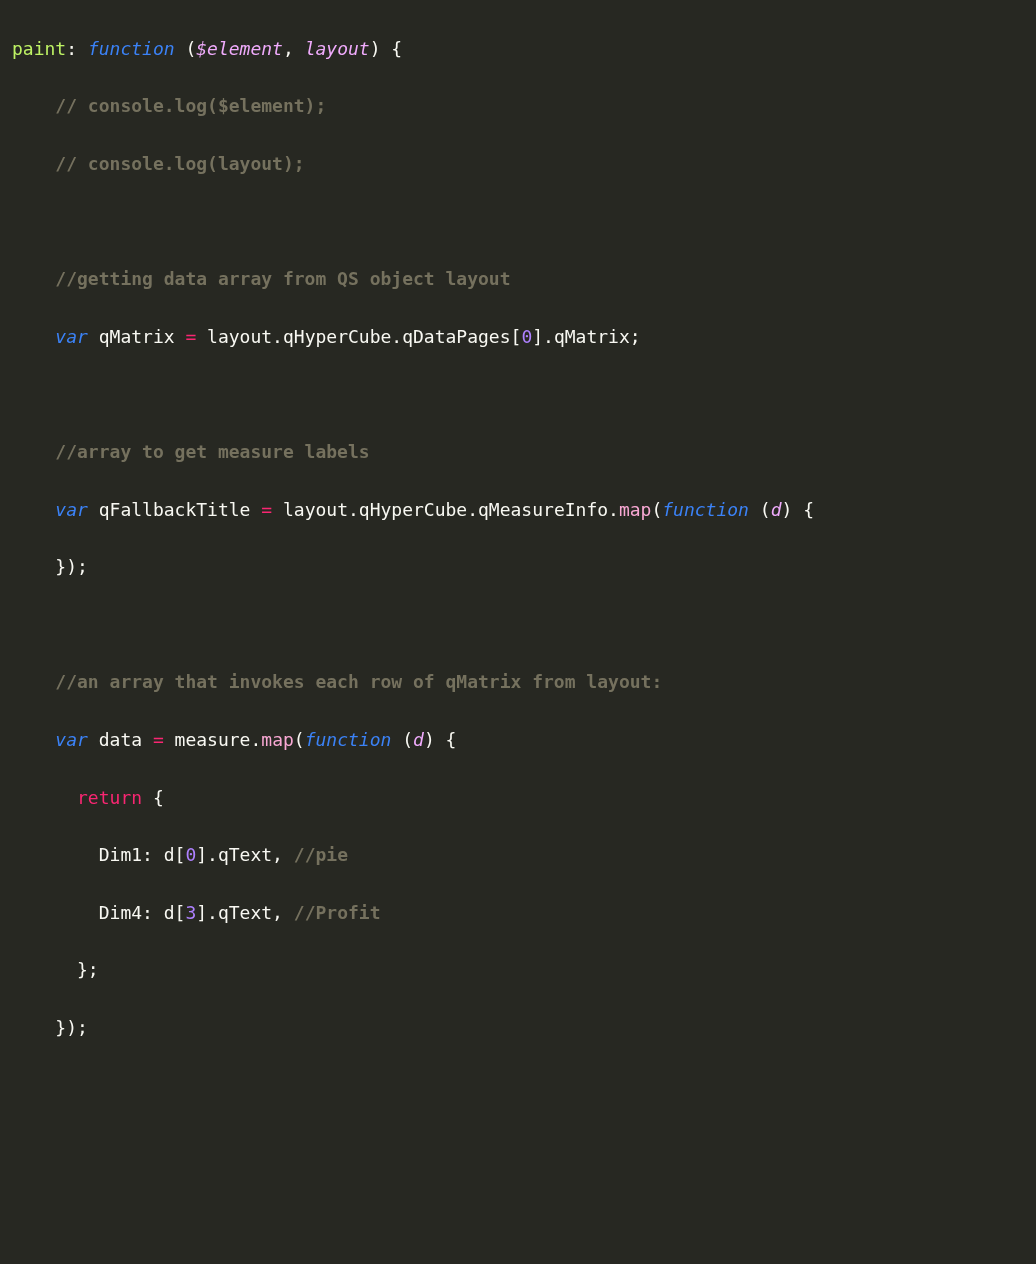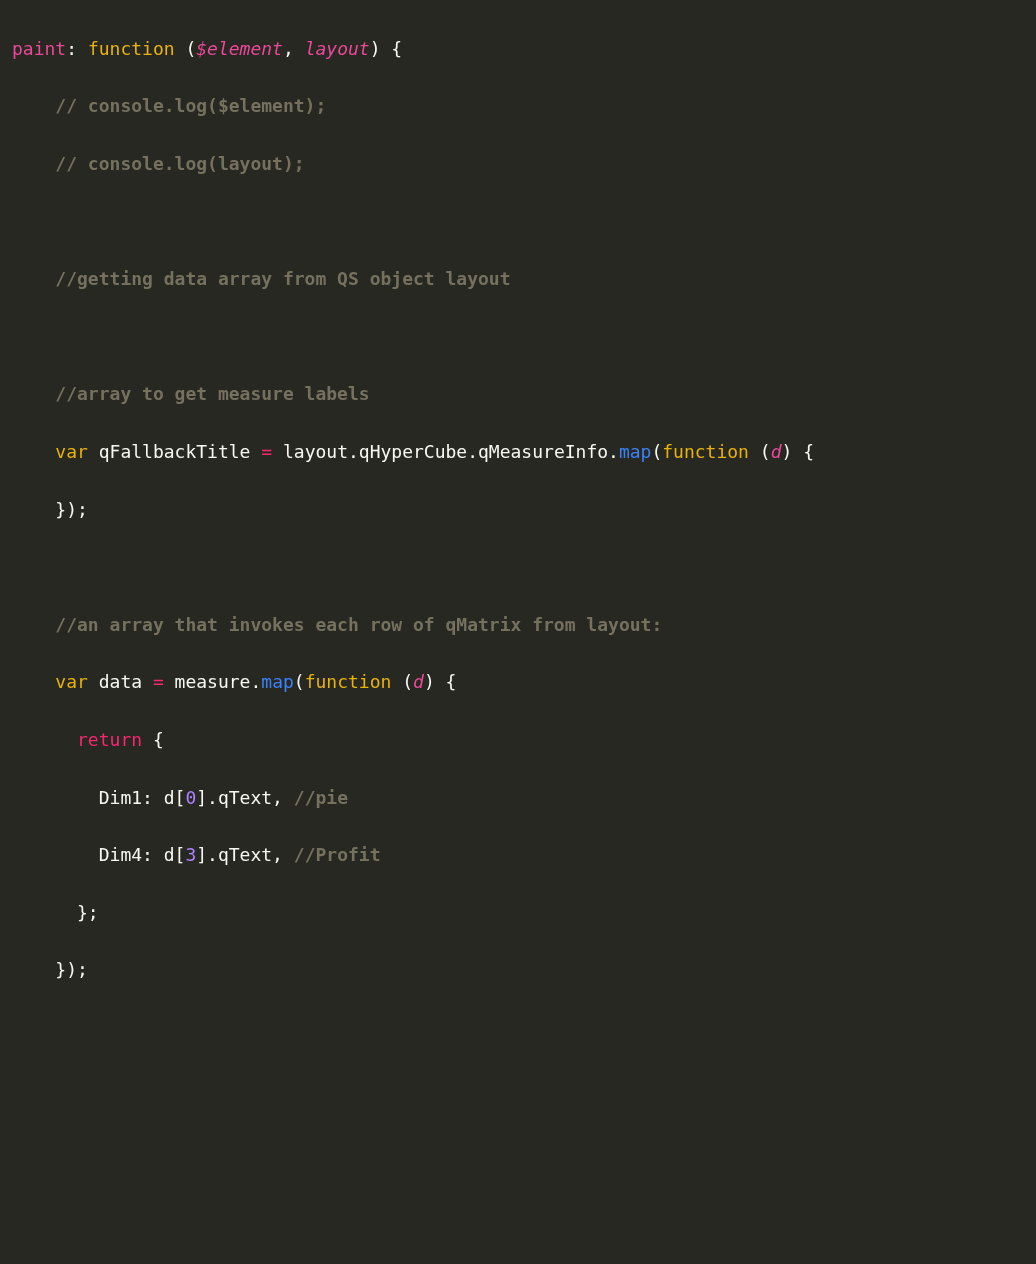--- a/index.html
+++ b/index.html
@@ -15,36 +15,37 @@
   .code-area {
     padding: 6px 0 10px 0;
     white-space: pre;
   }
   .line {
     padding-left: 12px;
     display: block;
   }
   .w  { color: #f8f8f2; }        
   .c  { color: #75715e; font-weight: bold; }        
-  .gr { color: #ec4899; }        
-  .bl { color: #eab308; }  
-  .bln{ color: #3b82f6; font-style: normal; margin-top: 8px; }  
-  .or { color: #ec4899; font-style: italic; text-align: center; }  
+  .gr { color: #bef264; }        
+  .bl { color: #3b82f6; font-style: italic; }  
+  .bln{ color: #f9a8d4; font-style: normal; margin-top: 8px; }  
+  .or { color: #f0abfc; font-style: italic; text-align: center; }  
   .rd { color: #f92672; }        
   .pu { color: #ae81ff; }        
 </style>
 </head>
 <body>
 
 <div class="code-area">
 <span class="line"><span class="gr">paint</span><span class="w">: </span><span class="bl">function </span><span class="w">(</span><span class="or">$element</span><span class="w">, </span><span class="or">layout</span><span class="w">) {</span></span>
 <span class="line">    <span class="c">// console.log($element);</span></span>
 <span class="line">    <span class="c">// console.log(layout);</span></span>
 <span class="line"> </span>
 <span class="line">    <span class="c">//getting data array from QS object layout</span></span>
+<span class="line">    <span class="bl">var </span><span class="w">qMatrix </span><span class="rd">=</span><span class="w"> layout.qHyperCube.qDataPages[</span><span class="pu">0</span><span class="w">].qMatrix;</span></span>
 <span class="line"> </span>
 <span class="line">    <span class="c">//array to get measure labels</span></span>
 <span class="line">    <span class="bl">var </span><span class="w">qFallbackTitle </span><span class="rd">=</span><span class="w"> layout.qHyperCube.qMeasureInfo.</span><span class="bln">map</span><span class="w">(</span><span class="bl">function </span><span class="w">(</span><span class="or">d</span><span class="w">) {</span></span>
 <span class="line">    <span class="w">});</span></span>
 <span class="line"> </span>
 <span class="line">    <span class="c">//an array that invokes each row of qMatrix from layout:</span></span>
 <span class="line">    <span class="bl">var </span><span class="w">data </span><span class="rd">=</span><span class="w"> measure.</span><span class="bln">map</span><span class="w">(</span><span class="bl">function </span><span class="w">(</span><span class="or">d</span><span class="w">) {</span></span>
 <span class="line">      <span class="rd">return</span><span class="w"> {</span></span>
 <span class="line">        <span class="w">Dim1: d[</span><span class="pu">0</span><span class="w">].qText, </span><span class="c">//pie</span></span>
 <span class="line">        <span class="w">Dim4: d[</span><span class="pu">3</span><span class="w">].qText, </span><span class="c">//Profit</span></span>

